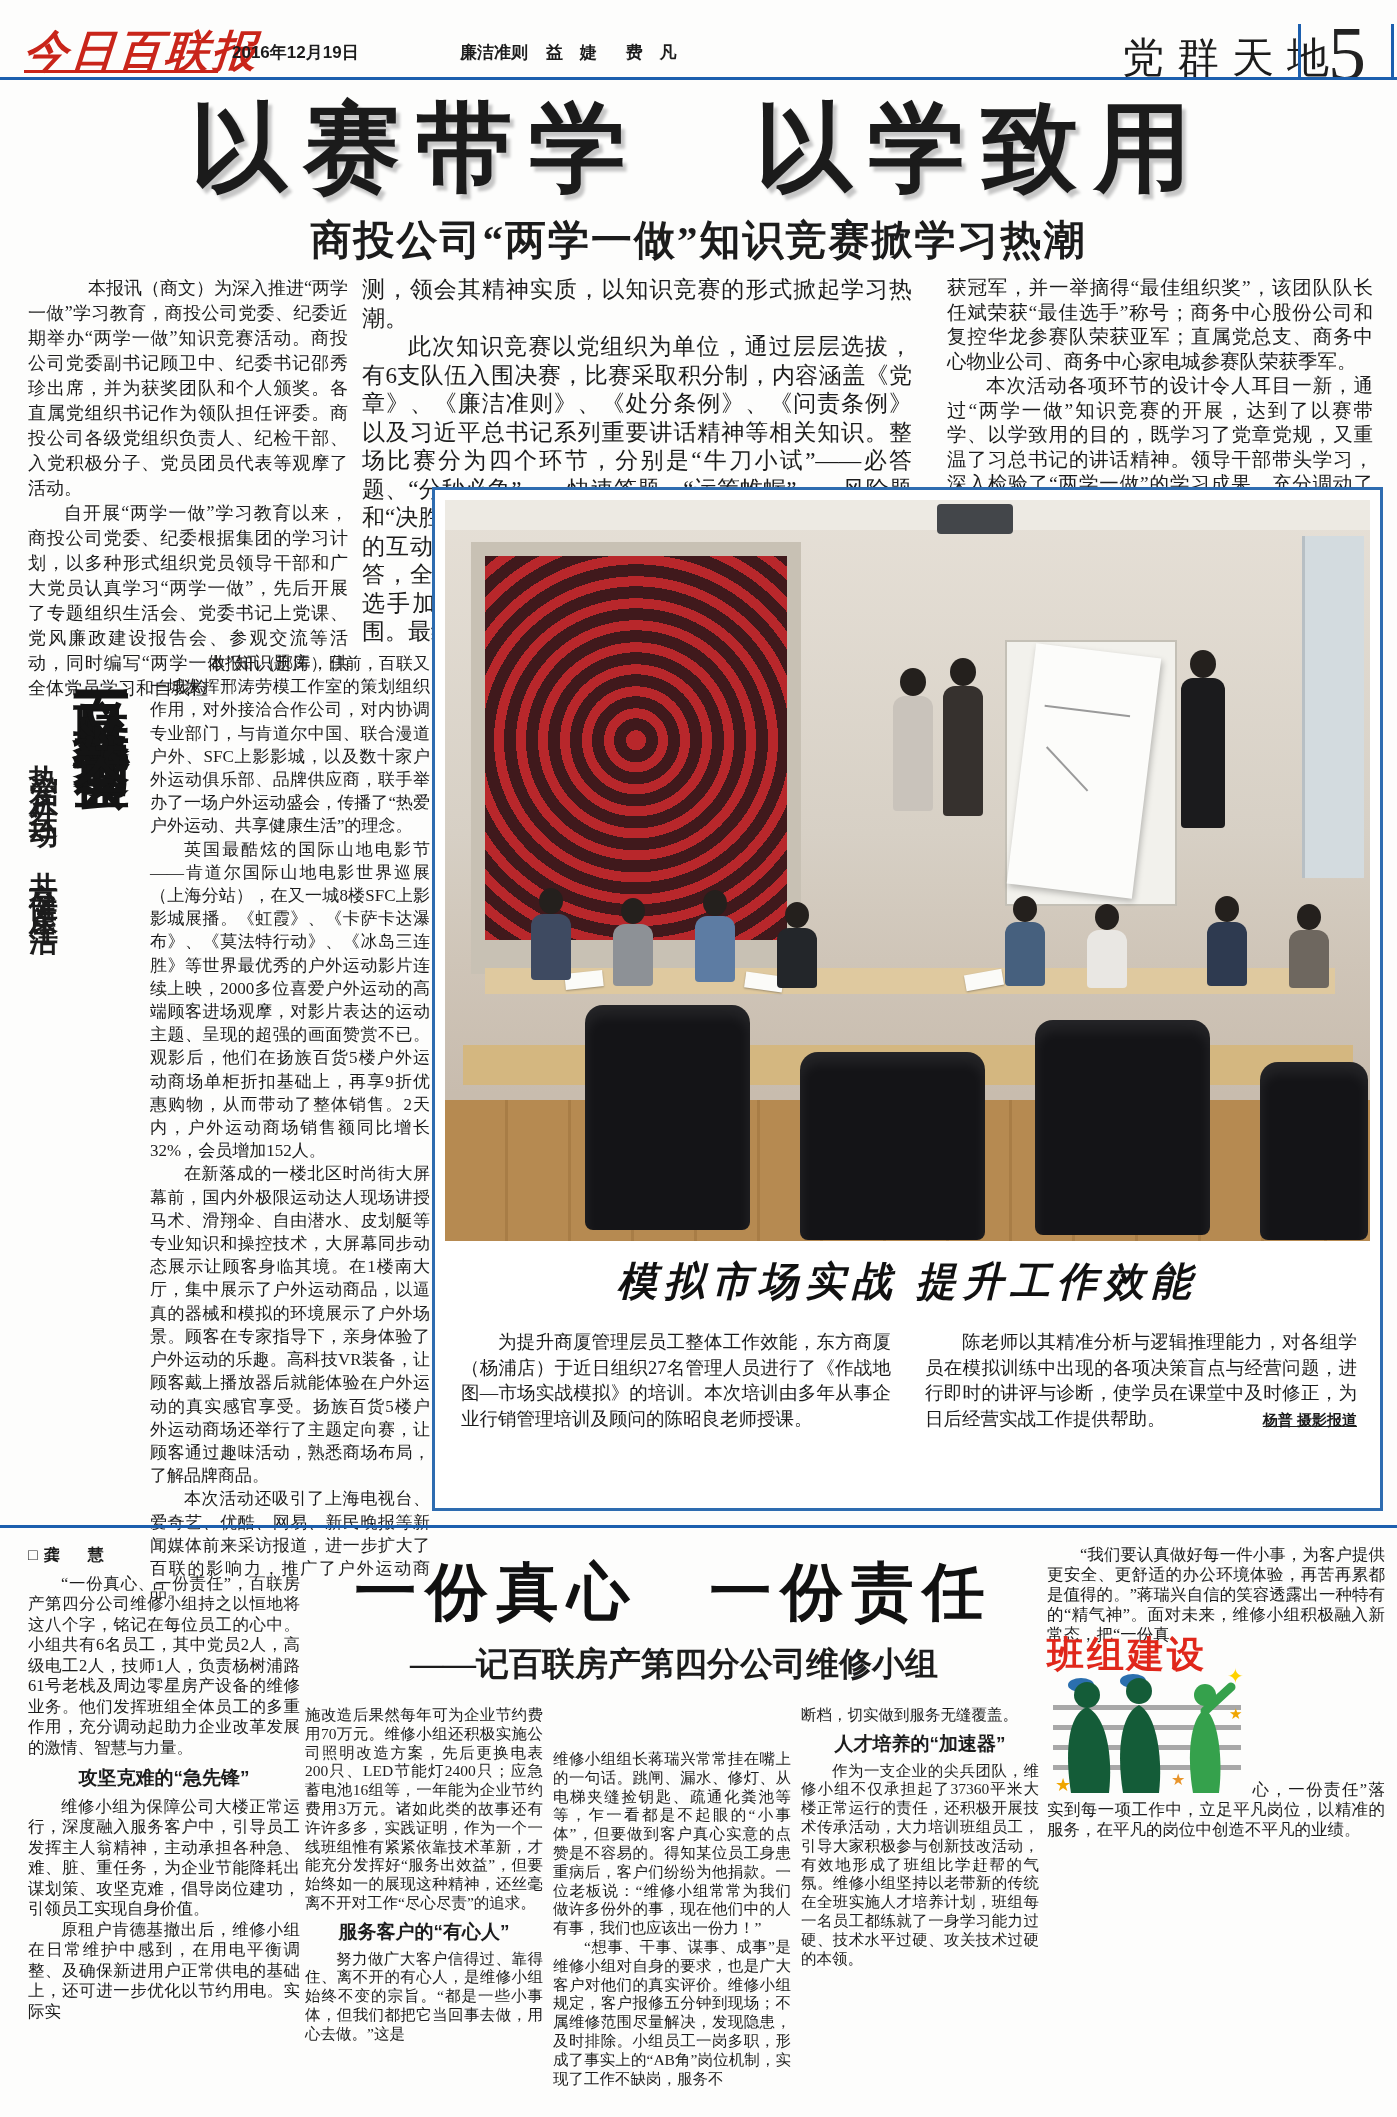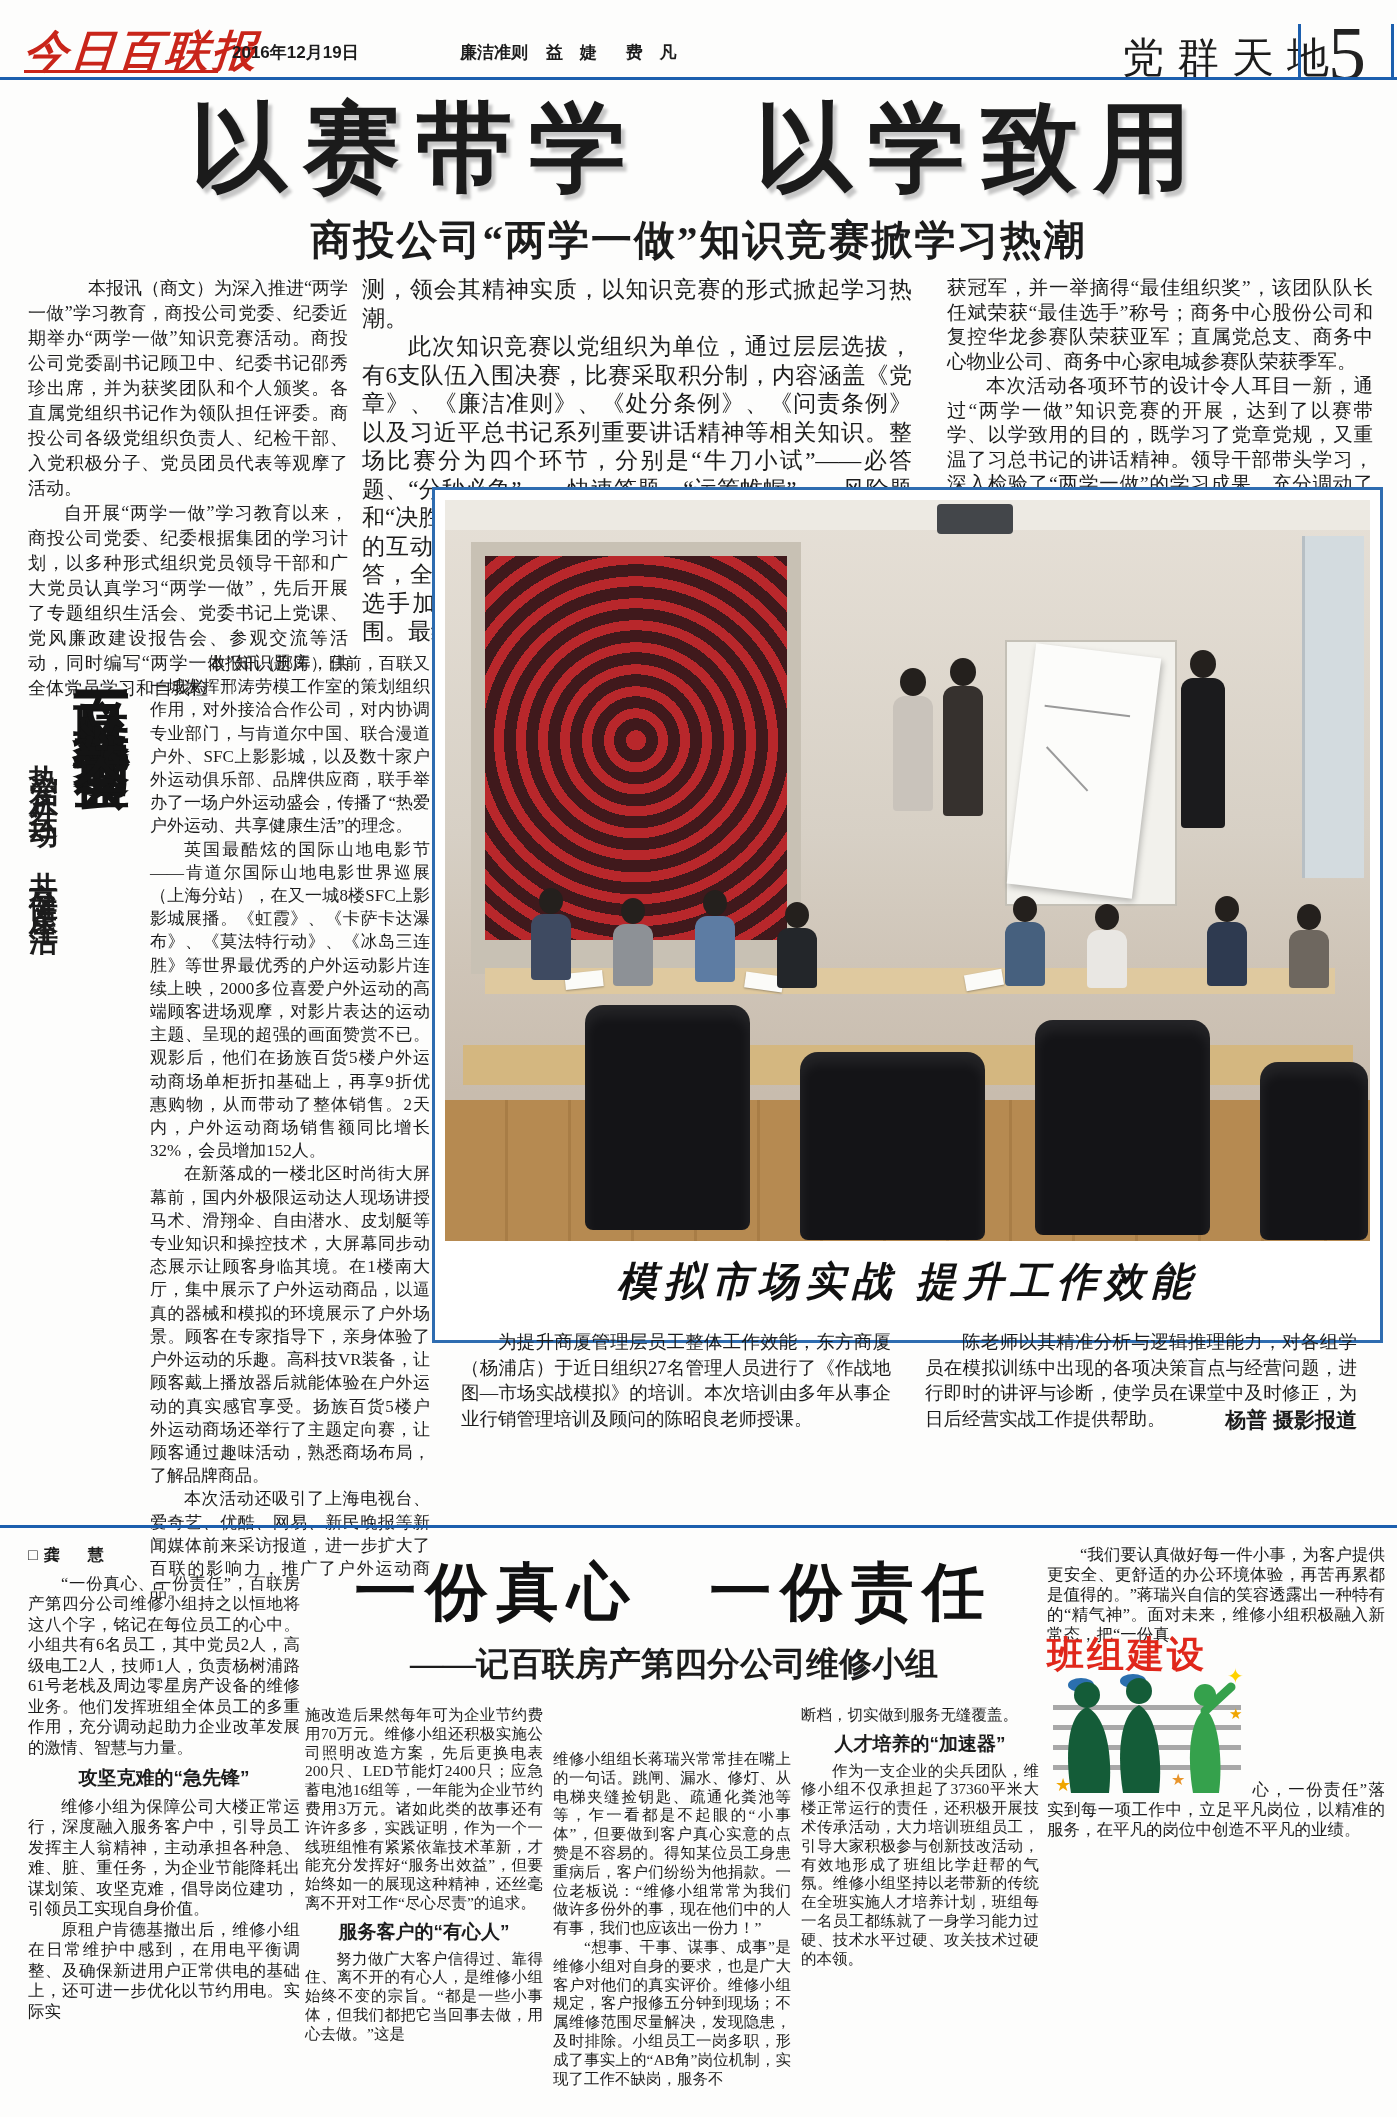--- a/index.html
+++ b/index.html
@@ -47,21 +47,21 @@
   .a2-vsub  { position:absolute; left:18px; top:742px; height:790px; width:46px;
               writing-mode:vertical-rl; text-orientation:upright;
               font-size:29px; font-weight:700; letter-spacing:11px; }
   .a2-vhead { position:absolute; left:70px; top:650px; height:868px; width:70px;
               writing-mode:vertical-rl; text-orientation:upright;
               font-family:"Liberation Sans","DejaVu Sans",sans-serif;
               font-size:56px; font-weight:900; letter-spacing:5px; color:#141414; }
   .a2-col { left:150px; top:652px; width:280px; font-size:17px; line-height:23.2px; }
 
   
-  .pbox { position:absolute; left:432px; top:487px; width:951px; height:856px;
+  .pbox { position:absolute; left:432px; top:487px; width:951px; height:1024px;
           border:3px solid #2e6cb0; background:#fff; }
   .photo { position:absolute; left:10px; top:10px; width:925px; height:741px; overflow:hidden;
            background:linear-gradient(180deg,#e6e0d7 0,#d7d0c5 45%,#cfc5b8 62%,#c8bcae 80%); }
   .ph-ceil { position:absolute; left:0; top:0; width:925px; height:30px; background:#edeae3; }
   .ph-proj { position:absolute; left:492px; top:4px; width:76px; height:30px; background:#43464a; border-radius:4px; }
   .ph-screen { position:absolute; left:26px; top:42px; width:330px; height:432px; background:#c8c1b4; }
   .ph-screen-in { position:absolute; left:14px; top:14px; width:302px; height:384px; background:#37292b;
             background-image:repeating-radial-gradient(circle at 50% 48%, #b8272b 0 10px, #40191c 10px 22px); }
   .ph-glass { position:absolute; left:857px; top:36px; width:62px; height:342px; background:#d3dbdf; border-left:3px solid #b7bfc4; }
   .ph-board { position:absolute; left:560px; top:140px; width:172px; height:266px; background:#f2f1ec; border:2px solid #c4c0b6; }
@@ -75,21 +75,21 @@
   .ph-paper { position:absolute; width:38px; height:16px; background:#fbfbf8; box-shadow:0 1px 2px rgba(0,0,0,.3); }
   .ph-floor { position:absolute; left:0; top:600px; width:925px; height:141px;
               background:repeating-linear-gradient(90deg,#b68a51 0 60px,#a87d46 60px 63px); }
   .ph-chair { position:absolute; background:#141417; border-radius:18px 18px 8px 8px;
               box-shadow:inset 0 10px 14px rgba(255,255,255,.08); }
   .pcap { position:absolute; left:0; top:764px; width:100%; text-align:center;
           font-size:40px; font-weight:900; font-style:italic; letter-spacing:7px; color:#111; }
   .pcol { position:absolute; top:840px; text-align:justify; font-size:18.5px; line-height:25.5px; }
   .pcol-l { left:26px;  width:430px; }
   .pcol-r { left:490px; width:432px; }
-  .byline { font-weight:bold; float:right; font-family:"Liberation Sans","DejaVu Sans",sans-serif; font-size:21px; }
+  .byline { font-weight:bold; float:right; font-family:"Liberation Sans","DejaVu Sans",sans-serif; font-size:15px;text-decoration:underline; }
 
   
   .sep { position:absolute; left:0; top:1525px; width:1397px; height:3px; background:#1c5fae; }
   .a3-author { text-align:left; font-size:16px; font-weight:bold; letter-spacing:6px; margin-bottom:8px; }
   .a3-subhead { text-align:center; font-weight:bold; font-size:19px; margin:10px 0 8px 0;
                 font-family:"Liberation Sans","DejaVu Sans",sans-serif; }
   .a3-c1 { left:28px;  top:1545px; width:272px; font-size:16.5px; line-height:20.5px; }
   .a3-title { position:absolute; left:308px; top:1550px; width:732px; text-align:center;
               font-size:62px; font-weight:900; letter-spacing:9px; color:#111; }
   .a3-subtitle { position:absolute; left:308px; top:1642px; width:732px; text-align:center;

